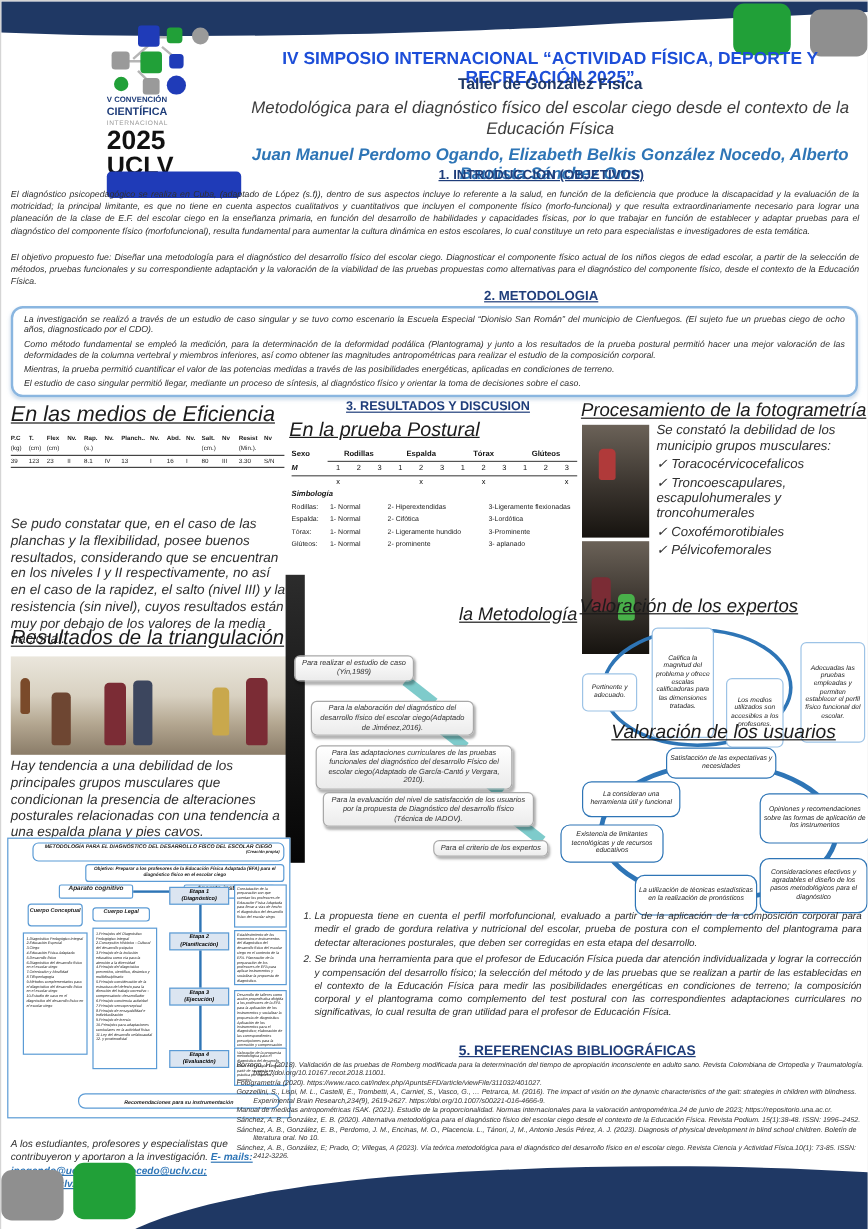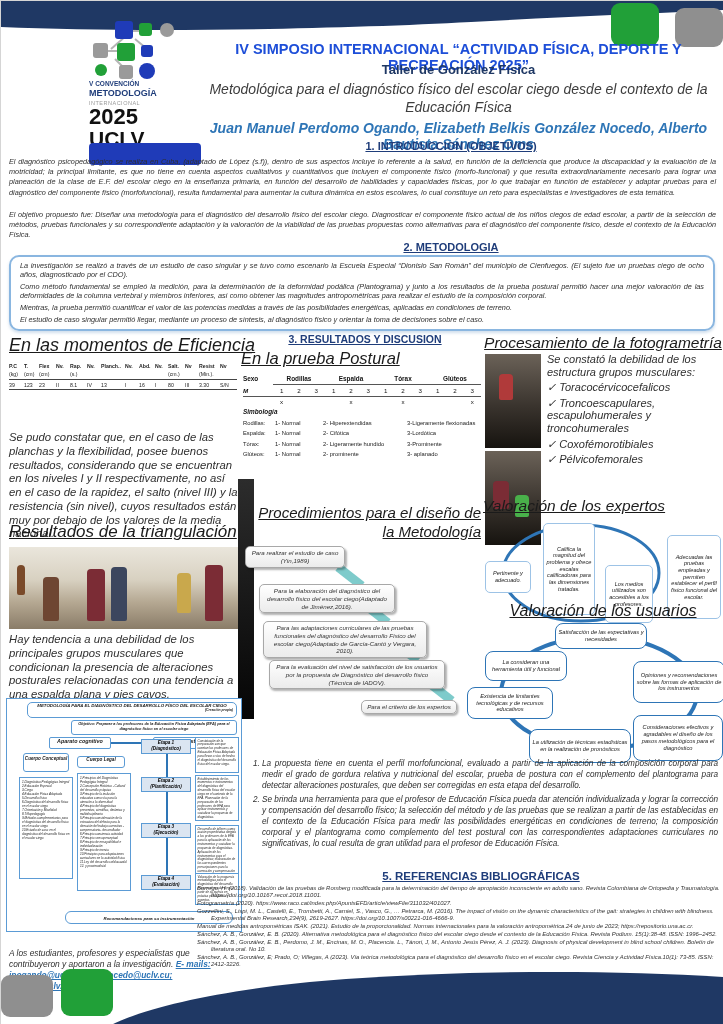--- a/index.html
+++ b/index.html
@@ -138,21 +138,21 @@
       <rect x="52" y="2" width="13" height="13" rx="3" fill="#21a038"></rect>
       <circle cx="80" cy="9" r="7" fill="#9a9a9a"></circle>
       <rect x="6" y="22" width="15" height="15" rx="3" fill="#9a9a9a"></rect>
       <rect x="30" y="22" width="18" height="18" rx="3" fill="#21a038"></rect>
       <rect x="54" y="24" width="12" height="12" rx="3" fill="#1f3bb8"></rect>
       <circle cx="14" cy="49" r="6" fill="#21a038"></circle>
       <rect x="32" y="44" width="14" height="14" rx="3" fill="#9a9a9a"></rect>
       <circle cx="60" cy="50" r="8" fill="#1f3bb8"></circle>
     </svg>
     <div class="abs logo-txt" style="left:38px;top:60px;font-size:6.5px">V CONVENCIÓN</div>
-    <div class="abs logo-txt" style="left:38px;top:68px;font-size:9px">METODOLOGÍA</div>
+    <div class="abs logo-txt" style="left:38px;top:68px;font-size:9px">CIENTÍFICA</div>
     <div class="abs" style="left:38px;top:79px;font-size:5.5px;color:#9a9a9a;letter-spacing:.5px">INTERNACIONAL</div>
     <div class="abs" style="left:38px;top:85px;font-size:22px;font-weight:bold;color:#111;line-height:1">2025</div>
     <div class="abs" style="left:38px;top:107px;font-size:21px;font-weight:bold;color:#111;line-height:1">UCLV</div>
     <div class="abs blue-bar" style="left:38px;top:122px;width:112px;height:22px"></div>
   </div>
 
   <div class="abs" style="left:200px;top:40px;width:515px;text-align:center;font-size:14.5px;font-weight:bold;color:#1d4ed8">IV SIMPOSIO INTERNACIONAL “ACTIVIDAD FÍSICA, DEPORTE Y RECREACIÓN 2025”</div>
   <div class="abs" style="left:200px;top:61px;width:515px;text-align:center;font-size:13px;font-weight:bold;color:#1f3864">Taller de González Física</div>
   <div class="abs ptitle" style="left:205px;top:80px;width:505px;font-size:14px">Metodológica para el diagnóstico físico del escolar ciego desde el contexto de la Educación Física</div>
   <div class="abs authors" style="left:195px;top:119px;width:525px;font-size:14px">Juan Manuel Perdomo Ogando, Elizabeth Belkis González Nocedo, Alberto Bautista Sánchez Oms</div>
@@ -162,21 +162,21 @@
   <div class="abs it just" style="left:8px;top:209px;width:707px;font-size:7.3px;line-height:1.4">El objetivo propuesto fue: Diseñar una metodología para el diagnóstico del desarrollo físico del escolar ciego. Diagnosticar el componente físico actual de los niños ciegos de edad escolar, a partir de la selección de métodos, pruebas funcionales y su correspondiente adaptación y la valoración de la viabilidad de las pruebas propuestas como alternativas para el diagnóstico del componente físico, desde el contexto de la Educación Física.</div>
 
   <div class="abs sec-h" style="left:180px;top:240px;width:540px;font-size:11px">2. METODOLOGIA</div>
   <div class="abs metod-box" style="left:8px;top:254px;width:706px;height:76px">
     <p class="it just" style="font-size:7.3px">La investigación se realizó a través de un estudio de caso singular y se tuvo como escenario la Escuela Especial “Dionisio San Román” del municipio de Cienfuegos. (El sujeto fue un pruebas ciego de ocho años, diagnosticado por el CDO).</p>
     <p class="it just" style="font-size:7.3px">Como método fundamental se empleó la medición, para la determinación de la deformidad podálica (Plantograma) y junto a los resultados de la prueba postural permitió hacer una mejor valoración de las deformidades de la columna vertebral y miembros inferiores, así como obtener las magnitudes antropométricas para realizar el estudio de la composición corporal.</p>
     <p class="it" style="font-size:7.3px">Mientras, la prueba permitió cuantificar el valor de las potencias medidas a través de las posibilidades energéticas, aplicadas en condiciones de terreno.</p>
     <p class="it" style="font-size:7.3px">El estudio de caso singular permitió llegar, mediante un proceso de síntesis, al diagnóstico físico y orientar la toma de decisiones sobre el caso.</p>
   </div>
 
-  <div class="abs sub-h" style="left:8px;top:334px;font-size:18px">En las momentos de Eficiencia</div>
+  <div class="abs sub-h" style="left:8px;top:334px;font-size:18px">En las medios de Eficiencia</div>
   <div class="abs" style="left:8px;top:362px">
     <div class="efr" style="font-weight:bold">
 
     <span>P.C</span>
         <span>T.</span>
         <span>Flex</span>
         <span>Nv.</span>
         <span>Rap.</span>
         <span>Nv.</span>
         <span>Planch..</span>
@@ -302,21 +302,20 @@
       </div>
         <div class="simrow">
         <span>Glúteos:</span>
         <span>1- Normal</span>
         <span>2- prominente</span>
         <span>3- aplanado</span>
       </div>
       </div>
   </div>
   <div class="abs sub-h" style="left:250px;top:503px;width:230px;text-align:right;font-size:15px;line-height:1.25">
-    <div>Procedimientos para el diseño de</div>
     <div>la Metodología</div>
   </div>
   <div class="abs photo photo-strip" style="left:237px;top:478px;width:16px;height:240px"></div>
   <div class="abs" style="left:238px;top:543px;width:245px;height:182px">
     <div class="conn" style="left:96px;top:28px"></div>
     <div class="conn" style="left:122px;top:65px"></div>
     <div class="conn" style="left:152px;top:103px"></div>
     <div class="conn" style="left:186px;top:143px"></div>
     <div style="position:absolute;inset:0">
 
@@ -329,21 +328,21 @@
   </div>
 
   <div class="abs sub-h" style="left:482px;top:333px;width:240px;text-align:center;font-size:15.5px">Procesamiento de la fotogrametría</div>
   <div class="abs photo photo-dark" style="left:484px;top:353px;width:56px;height:94px">
     <div class="blob" style="left:14px;top:20px;width:14px;height:26px;background:#b03a3a"></div>
   </div>
   <div class="abs photo photo-dark" style="left:484px;top:450px;width:56px;height:94px">
     <div class="blob" style="left:8px;top:30px;width:16px;height:28px;background:#7b2c35"></div>
     <div class="blob" style="left:30px;top:44px;width:14px;height:22px;background:#49b04a"></div>
   </div>
-  <div class="abs it" style="left:546px;top:352px;width:175px;font-size:11px;line-height:1.18">Se constató la debilidad de los estructura grupos musculares:</div>
+  <div class="abs it" style="left:546px;top:352px;width:175px;font-size:11px;line-height:1.18">Se constató la debilidad de los municipio grupos musculares:</div>
   <div class="abs sub-h" style="left:482px;top:496px;width:240px;font-size:15.5px">Valoración de los expertos</div>
   <div class="abs it check-list" style="left:546px;top:380px;width:177px;font-size:11px">
     <div><span>✓</span> <span>Toracocérvicocefalicos</span></div>
     <div><span>✓</span> <span>Troncoescapulares, escapulohumerales y troncohumerales</span></div>
     <div><span>✓</span> <span>Coxofémorotibiales</span></div>
     <div><span>✓</span> <span>Pélvicofemorales</span></div>
   </div>
   <div class="abs" style="left:480px;top:516px;width:243px;height:112px">
     <svg width="243" height="112" style="position:absolute;left:0;top:0">
       <ellipse cx="100" cy="56" rx="78" ry="48" fill="none" stroke="#2e75b6" stroke-width="3"></ellipse>

